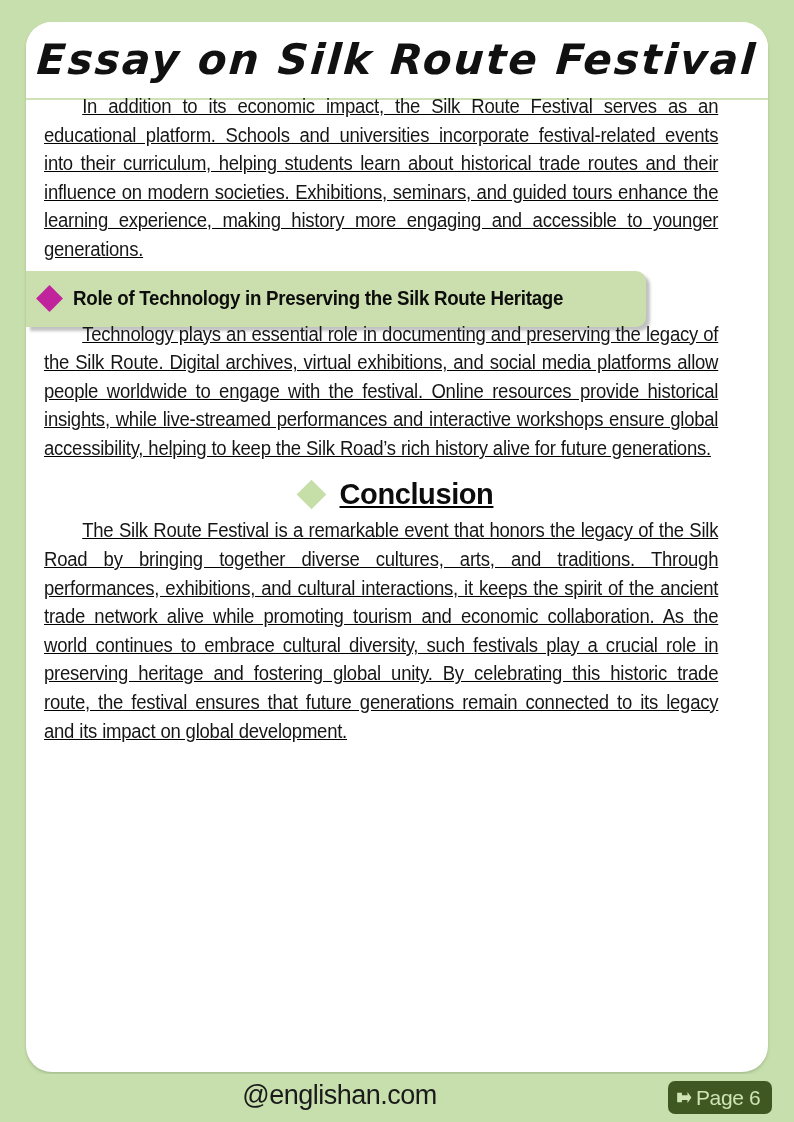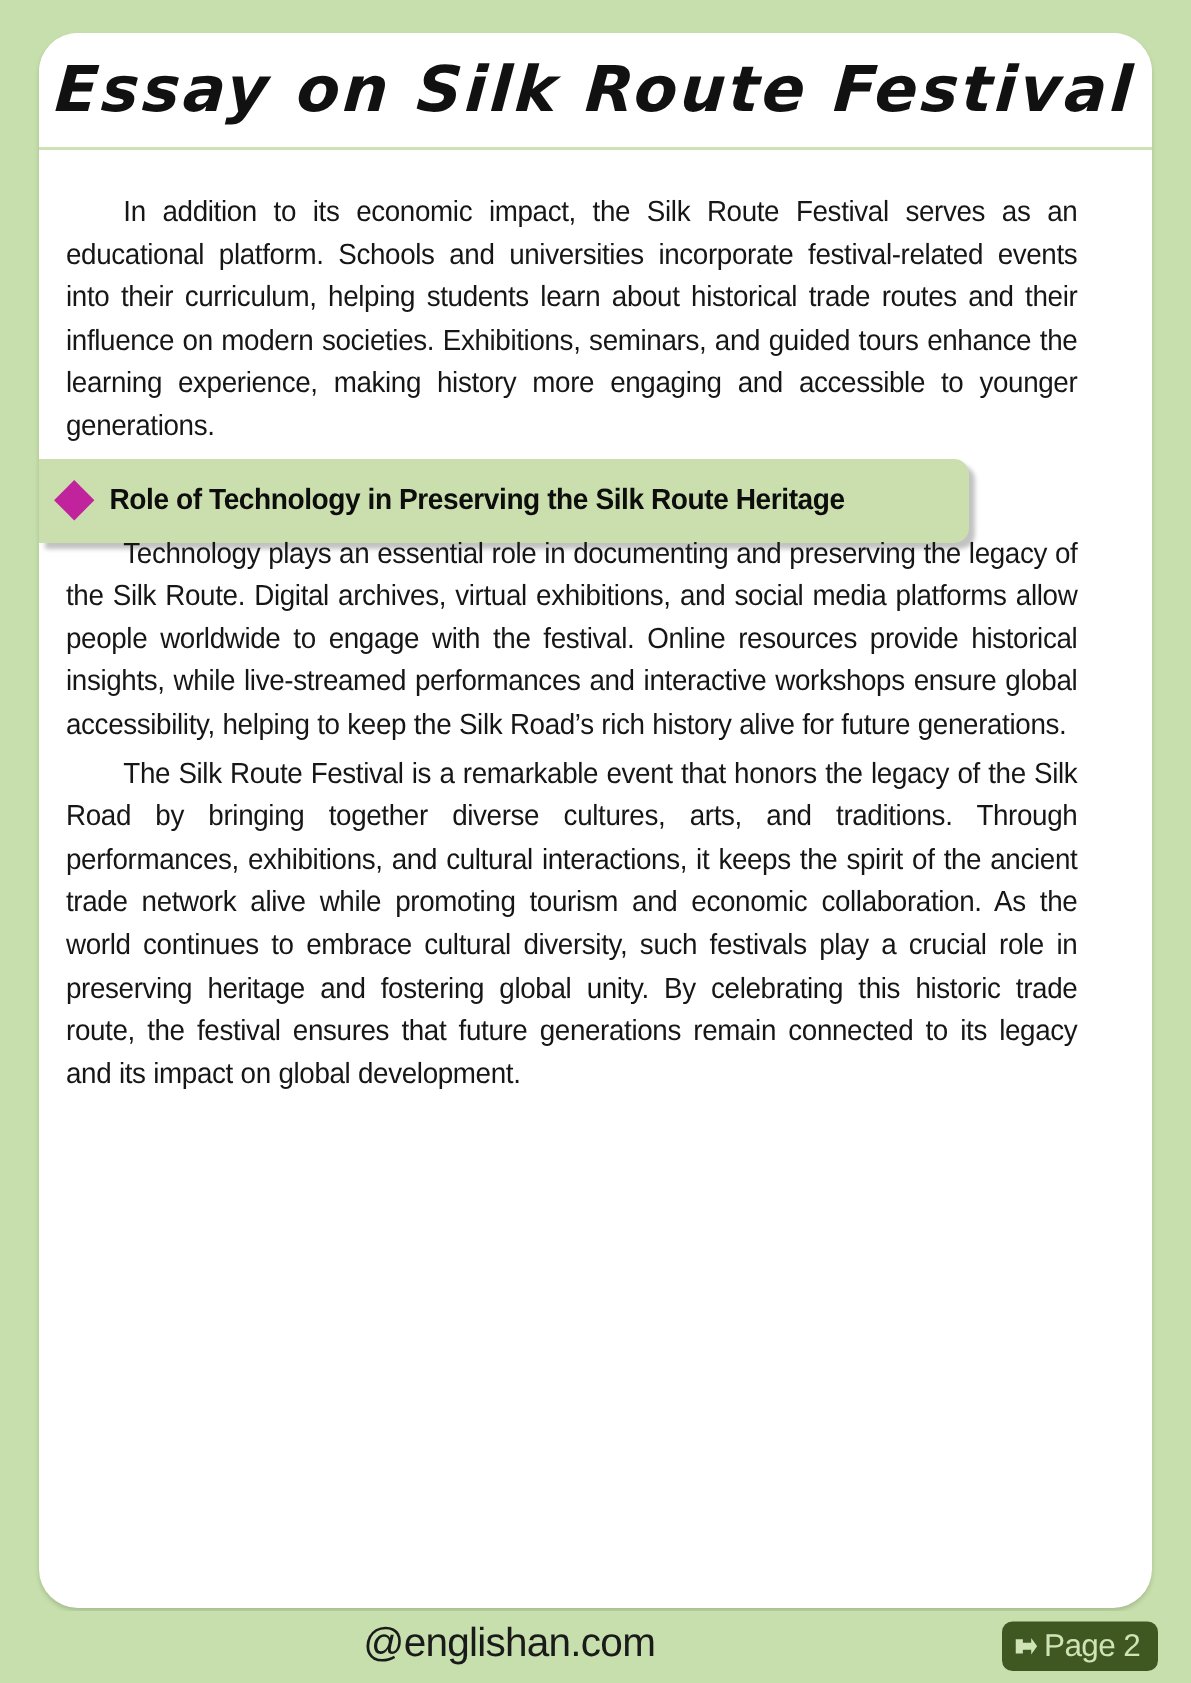--- a/index.html
+++ b/index.html
@@ -59,24 +59,25 @@
     color: #111111;
     line-height: 1;
     white-space: nowrap;
     transform: skewX(-4deg);
   }
 
   
   .content {
     position: absolute;
     left: 0;
-    top: 99px;
+    top: 64px;
     width: 742px;
     padding: 0 18px;
     box-sizing: border-box;
+    text-decoration: underline;
   }
 
   p.para {
     margin: 0 0 4px 0;
     font-family: "Liberation Sans", sans-serif;
     font-size: 19.4px;
     line-height: 28.6px;
     color: #161616;
     text-align: justify;
     text-indent: 40px;
@@ -218,30 +219,34 @@
         <div class="section-bar-wrap" style="top:3px;">
           <div class="section-bar">
             <span class="diamond"></span>
             <span class="section-bar-title">Role of Technology in Preserving the Silk Route Heritage</span>
           </div>
         </div>
       </div>
 
       <p class="para">Technology plays an essential role in documenting and preserving the legacy of the Silk Route. Digital archives, virtual exhibitions, and social media platforms allow people worldwide to engage with the festival. Online resources provide historical insights, while live-streamed performances and interactive workshops ensure global accessibility, helping to keep the Silk Road’s rich history alive for future generations.</p>
 
+      <div class="center-heading">
+        <span class="diamond-light"></span>
+        <span class="center-heading-text">Conclusion</span>
+      </div>
 
       <p class="para">The Silk Route Festival is a remarkable event that honors the legacy of the Silk Road by bringing together diverse cultures, arts, and traditions. Through performances, exhibitions, and cultural interactions, it keeps the spirit of the ancient trade network alive while promoting tourism and economic collaboration. As the world continues to embrace cultural diversity, such festivals play a crucial role in preserving heritage and fostering global unity. By celebrating this historic trade route, the festival ensures that future generations remain connected to its legacy and its impact on global development.</p>
 
     </div>
   </div>
 
   <div class="footer">
     <div class="footer-site">@englishan.com</div>
   </div>
 
   <div class="page-badge">
     <svg class="badge-arrow" viewBox="0 0 24 24">
       <path d="M4 6 L4 18 L10 18 L10 15 L17 15 L17 19 L22 12 L17 5 L17 9 L10 9 L10 6 Z" fill="#cfe3b4"></path>
     </svg>
-    <span class="badge-label">Page 2</span>
+    <span class="badge-label">Page 6</span>
   </div>
 
 </div>
 
 </body></html>

